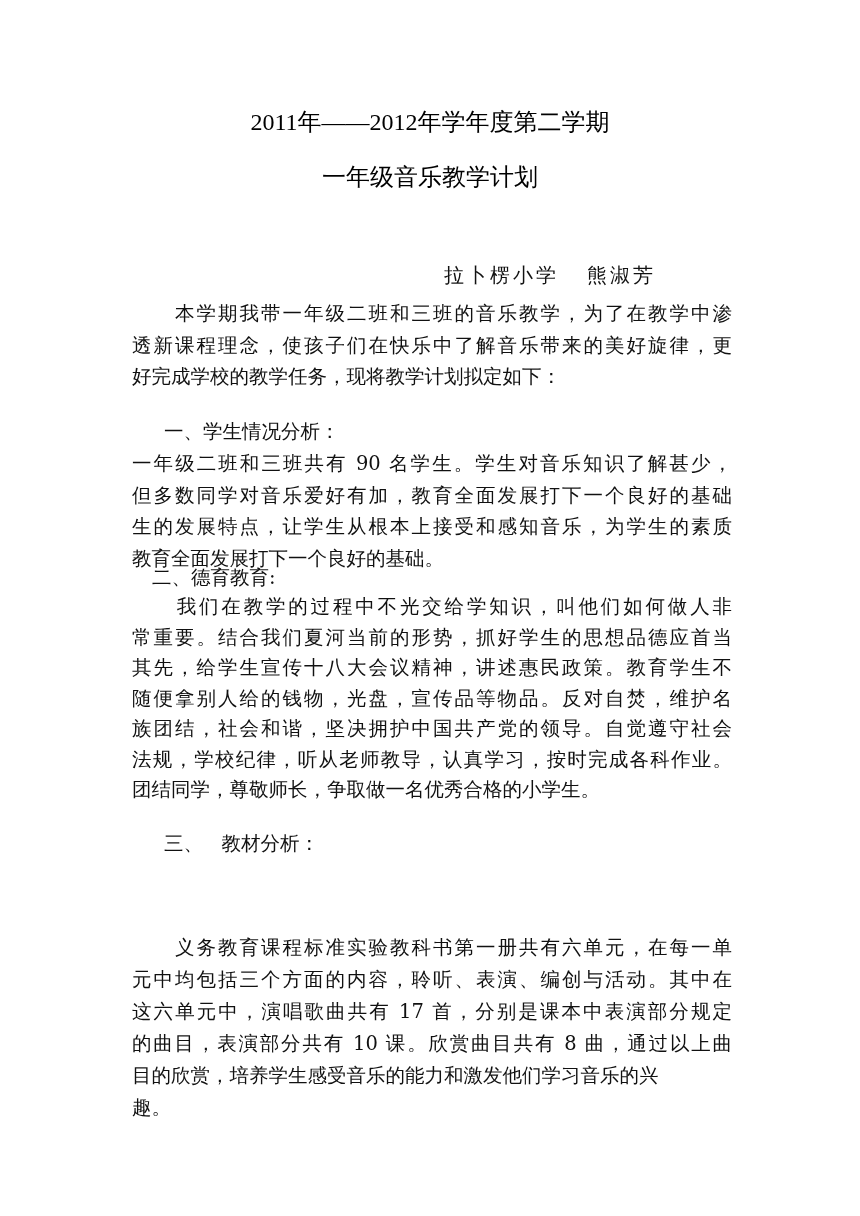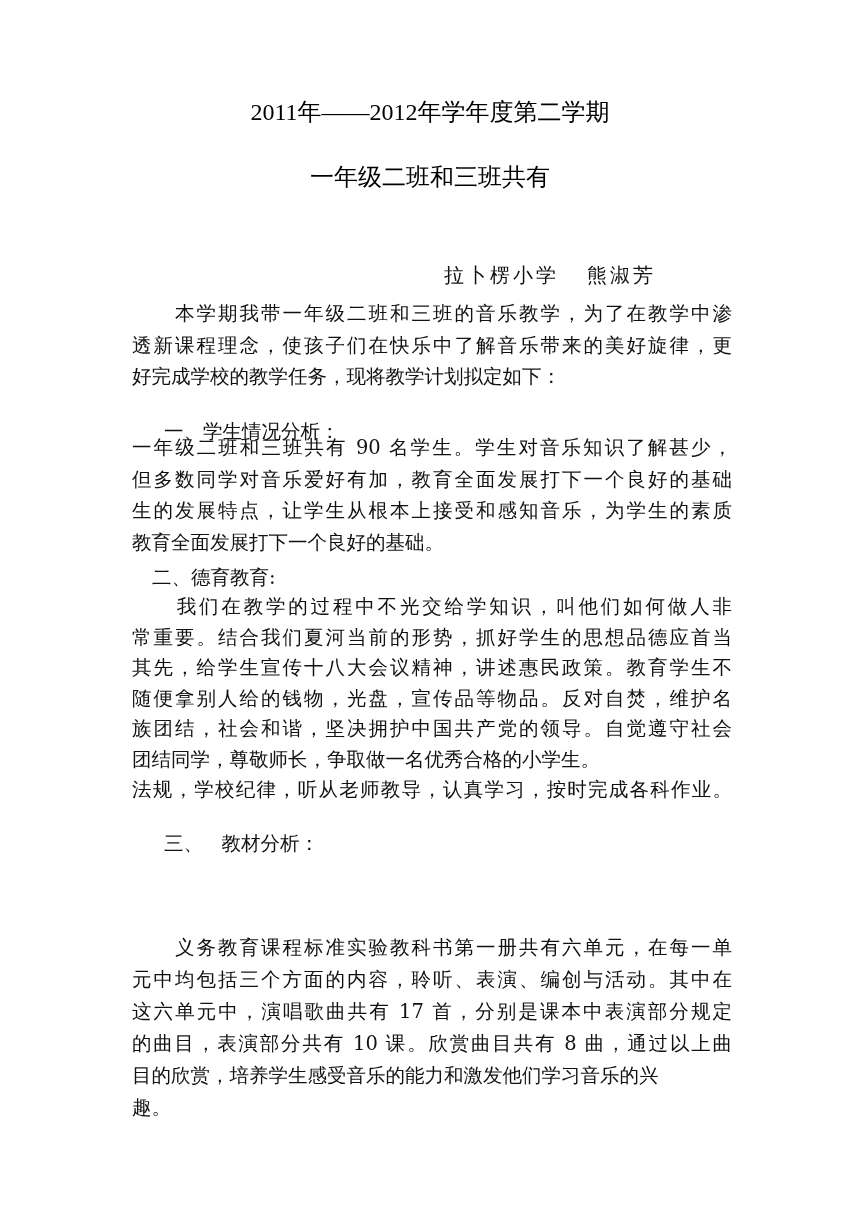--- a/index.html
+++ b/index.html
@@ -1,62 +1,62 @@
 <!DOCTYPE html>
 <html><head>
 <meta charset="utf-8">
 <style>
   html, body { margin: 0; padding: 0; background: #ffffff; }
   body { width: 860px; height: 1216px; position: relative; overflow: hidden;
          font-family: "DejaVu Serif", "Liberation Serif", serif; color: #111111; }
   .page { position: absolute; left: 0; top: 0; width: 860px; height: 1216px; background: #ffffff; }
   .title { position: absolute; left: 0; width: 860px; text-align: center; font-size: 24px;
            font-family: "Liberation Serif", "DejaVu Serif", serif; color: #000; letter-spacing: 0px; }
-  .title1 { top: 96px; }
+  .title1 { top: 106px; }
   .title2 { top: 161px; font-family: "DejaVu Sans", sans-serif; font-size: 24px; }
   .author { position: absolute; top: 262px; left: 444px; font-size: 20px; letter-spacing: 3px; white-space: pre; }
   .block { position: absolute; left: 132px; width: 600px; font-size: 19.5px; line-height: 31.5px;
            text-align: justify; text-justify: inter-character; }
   .line { display: block; white-space: nowrap; text-align-last: justify; }
   .line.last { text-align-last: left; }
   .heading { position: absolute; font-size: 19.5px; white-space: pre; }
 </style>
 </head>
 <body>
 
 <div class="page">
 
   <div class="title title1">2011年——2012年学年度第二学期</div>
-  <div class="title title2">一年级二班和三班共有</div>
+  <div class="title title2">一年级音乐教学计划</div>
 
   <div class="author">拉卜楞小学   熊淑芳</div>
 
   <div class="block" style="top:298px;">
     <span class="line">　　本学期我带一年级二班和三班的音乐教学，为了在教学中渗</span>
     <span class="line">透新课程理念，使孩子们在快乐中了解音乐带来的美好旋律，更</span>
     <span class="line last">好完成学校的教学任务，现将教学计划拟定如下：</span>
   </div>
 
   <div class="heading" style="top:418px; left:164px;">一、学生情况分析：</div>
-  <div class="block" style="top:432px;">
+  <div class="block" style="top:448px;">
     <span class="line">一年级二班和三班共有 90 名学生。学生对音乐知识了解甚少，</span>
     <span class="line">但多数同学对音乐爱好有加，教育全面发展打下一个良好的基础</span>
     <span class="line">生的发展特点，让学生从根本上接受和感知音乐，为学生的素质</span>
     <span class="line last">教育全面发展打下一个良好的基础。</span>
   </div>
 
   <div class="heading" style="top:564px; left:152px;">二、德育教育:</div>
   <div class="block" style="top:592px; line-height:30.5px;">
     <span class="line">　　我们在教学的过程中不光交给学知识，叫他们如何做人非</span>
     <span class="line">常重要。结合我们夏河当前的形势，抓好学生的思想品德应首当</span>
     <span class="line">其先，给学生宣传十八大会议精神，讲述惠民政策。教育学生不</span>
     <span class="line">随便拿别人给的钱物，光盘，宣传品等物品。反对自焚，维护名</span>
     <span class="line">族团结，社会和谐，坚决拥护中国共产党的领导。自觉遵守社会</span>
+    <span class="line">法规，学校纪律，听从老师教导，认真学习，按时完成各科作业。</span>
     <span class="line last">团结同学，尊敬师长，争取做一名优秀合格的小学生。</span>
-    <span class="line">法规，学校纪律，听从老师教导，认真学习，按时完成各科作业。</span>
   </div>
 
   <div class="heading" style="top:830px; left:164px;">三、   教材分析：</div>
   <div class="block" style="top:932px; line-height:32px;">
     <span class="line">　　义务教育课程标准实验教科书第一册共有六单元，在每一单</span>
     <span class="line">元中均包括三个方面的内容，聆听、表演、编创与活动。其中在</span>
     <span class="line">这六单元中，演唱歌曲共有 17 首，分别是课本中表演部分规定</span>
     <span class="line">的曲目，表演部分共有 10 课。欣赏曲目共有 8 曲，通过以上曲</span>
     <span class="line last">目的欣赏，培养学生感受音乐的能力和激发他们学习音乐的兴</span>
     <span class="line last">趣。</span>

